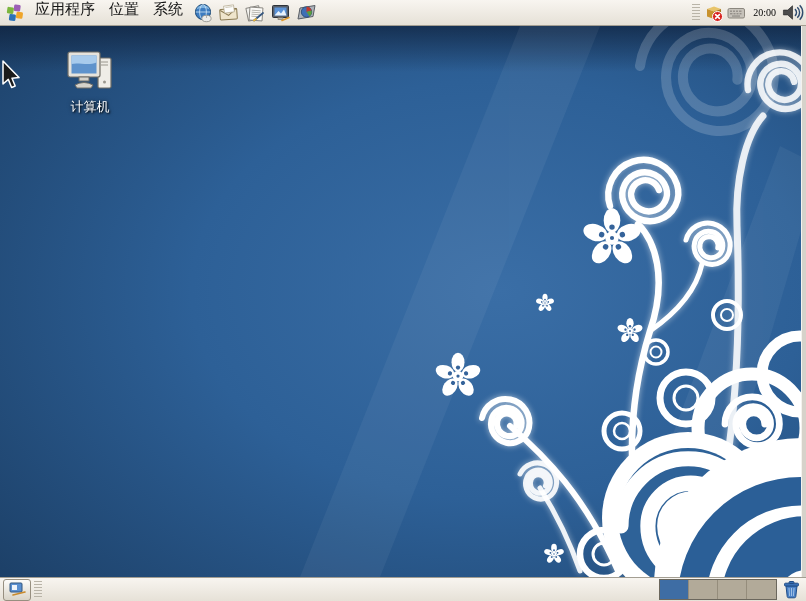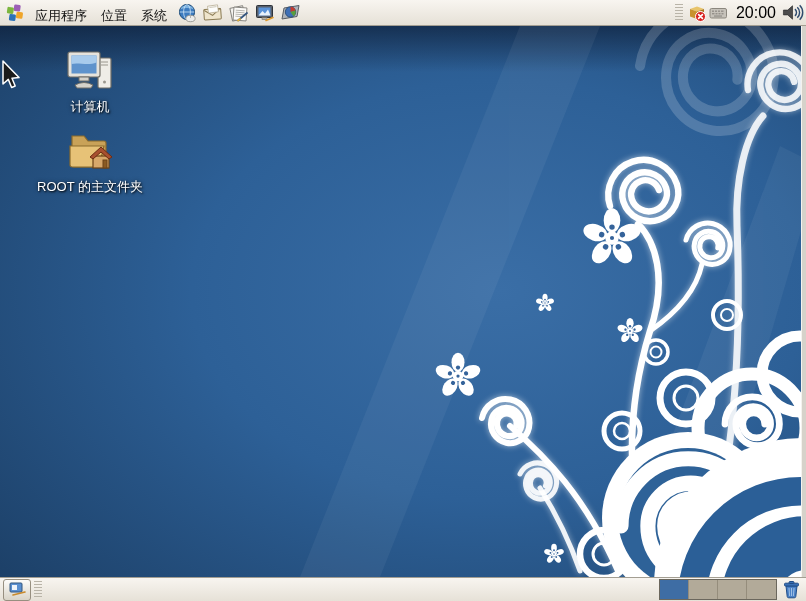--- a/index.html
+++ b/index.html
@@ -4,26 +4,26 @@
 <style>
   html,body{margin:0;padding:0;}
   body{width:806px;height:601px;overflow:hidden;font-family:"Liberation Sans","DejaVu Sans",sans-serif;}
   .screen{position:relative;width:806px;height:601px;background:#2a5d95;overflow:hidden;}
 
   
   .panel{position:absolute;left:0;right:0;background:linear-gradient(#f8f5f0,#e6e1d7);display:flex;align-items:center;box-sizing:border-box;z-index:20;}
   .panel-top{top:0;height:26px;border-bottom:1px solid #a39e92;padding:0 2px;}
   .panel-bottom{bottom:0;height:24px;border-top:1px solid #a39e92;padding:0 2px;}
 
-  .menu-item{display:flex;align-items:flex-end;height:100%;padding:0 7px;font-size:13px;color:#141414;cursor:default;white-space:nowrap;font-family:Liberation Serif, serif;}
+  .menu-item{display:flex;align-items:flex-start;height:100%;padding:0 7px;font-size:15px;color:#141414;cursor:default;white-space:nowrap;font-family:Liberation Serif, serif;}
   .logo-btn{display:flex;align-items:center;justify-content:center;width:26px;height:100%;}
   .launcher{display:flex;align-items:center;justify-content:center;width:26px;height:100%;}
   .handle{width:8px;height:18px;margin:0 3px;background:repeating-linear-gradient(to bottom,#b9b4a8 0 1px,rgba(0,0,0,0) 1px 3px);}
   .tray-icon{display:flex;align-items:center;justify-content:center;width:22px;height:100%;}
-  .clock{font-size:16px;color:#000;padding:0 6px;white-space:nowrap;}
+  .clock{font-size:10px;color:#000;padding:0 6px;white-space:nowrap;font-family:Liberation Serif, serif;}
   .spacer{flex:1;}
 
   
   .desktop{position:absolute;top:26px;left:0;width:806px;height:446px;z-index:1;}
   .desktop svg.wall{position:absolute;top:0;left:0;}
   .desk-icon{position:absolute;width:120px;display:flex;flex-direction:column;align-items:center;gap:2px;cursor:default;z-index:5;}
   .desk-icon .lbl{font-size:13px;color:#fff;text-shadow:1px 1px 2px rgba(0,0,0,.95),0 0 4px rgba(0,0,0,.6);white-space:nowrap;}
   #di-home{width:160px;}
   .cursor{position:absolute;left:1px;top:34px;z-index:40;pointer-events:none;}
 
@@ -248,32 +248,20 @@
         <circle cx="39.5" cy="34" r="1.5" fill="#9a978e"></circle>
         <rect x="3" y="4" width="32" height="25" rx="2" fill="#e6e3dc" stroke="#6f6d66" stroke-width="1.2"></rect>
         <rect x="6.5" y="7.5" width="25" height="18" fill="#5f93cc"></rect>
         <path d="M6.5 7.5 h25 v7 C 23 18 13 14 6.5 16 Z" fill="#a8cbec"></path>
         <rect x="14" y="29" width="10" height="4" fill="#d5d2ca" stroke="#6f6d66" stroke-width="1"></rect>
         <path d="M10 37 q9 -5 18 0 l-2 3 h-14 Z" fill="#d5d2ca" stroke="#6f6d66" stroke-width="1"></path>
       </svg>
       <div class="lbl">计算机</div>
     </div>
 
-    <div class="desk-icon" id="di-home" style="left:10px;top:102px;">
-      <svg width="52" height="48" viewBox="0 0 52 48">
-        <path d="M8 8 h12 l4 5 h16 a2 2 0 0 1 2 2 v22 a2 2 0 0 1 -2 2 H10 a2 2 0 0 1 -2 -2 Z" fill="#c9a258" stroke="#8a6a2c" stroke-width="1.2"></path>
-        <path d="M6 18 h34 l-5 21 H8 a2 2 0 0 1 -2 -2 Z" fill="#e7c277" stroke="#8a6a2c" stroke-width="1.2"></path>
-        <g transform="translate(26,18)">
-          <rect x="3" y="10" width="16" height="12" fill="#d8a86a" stroke="#6d4316" stroke-width="1.2"></rect>
-          <polygon points="0,11 11,1 22,11 19,13 11,6 3,13" fill="#a8502f" stroke="#6d2d12" stroke-width="1"></polygon>
-          <rect x="13" y="14" width="4" height="8" fill="#8a5a22" stroke="#6d4316" stroke-width="1"></rect>
-        </g>
-      </svg>
-      <div class="lbl">ROOT 的主文件夹</div>
-    </div>
 
 
     <svg class="cursor" width="20" height="30" viewBox="0 0 20 30">
       <polygon points="2,1 2,24 7.3,19.4 10.6,27.5 14.2,26 11,18.2 18,17.6" fill="#1b1b1b" stroke="#fff" stroke-width="1.5" stroke-linejoin="round"></polygon>
     </svg>
   </div>
 
   <div class="edge-strip"></div>
 
   <div class="panel panel-bottom">

